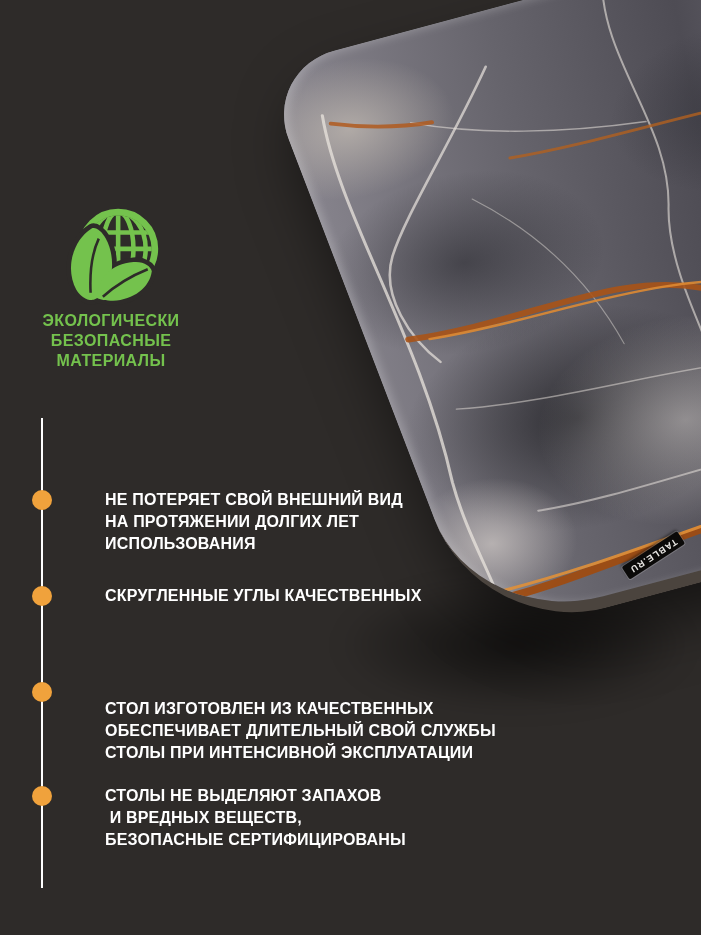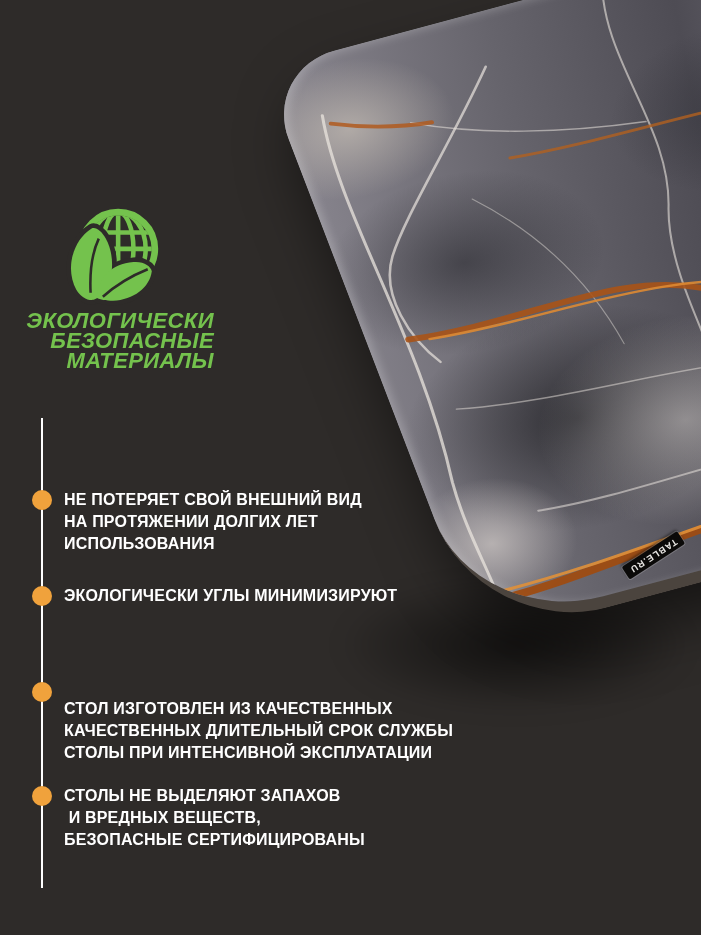--- a/index.html
+++ b/index.html
@@ -39,31 +39,31 @@
     transform:rotate(147deg);transform-origin:center;
     background:#0b0a09;color:#e9e7e4;
     font-size:9px;font-weight:bold;letter-spacing:1.2px;line-height:1;
     padding:3px 6px;border-radius:2px;white-space:nowrap;
     box-shadow:0 0 0 1px rgba(255,255,255,.18), 0 2px 3px rgba(0,0,0,.5);
   }
   
   .eco-icon{position:absolute;left:60px;top:206px;width:102px;height:102px;z-index:4;}
   .eco-title{
     position:absolute;left:8px;top:311px;width:206px;z-index:4;
-    text-align:right;color:#74C24D;
-    font-size:22px;font-weight:bold;line-height:20px;letter-spacing:.4px;font-style:italic;
+    text-align:center;color:#74C24D;
+    font-size:16px;font-weight:bold;line-height:20px;letter-spacing:.4px;
   }
   
   .timeline{position:absolute;left:41px;top:418px;width:2px;height:470px;background:#FFFFFF;z-index:4;}
   .dot{position:absolute;left:32px;width:20px;height:20px;border-radius:50%;background:#F0A23C;z-index:5;}
   .dot1{top:490px}.dot2{top:586px}.dot3{top:682px}.dot4{top:786px}
   .feat{position:absolute;left:64px;width:430px;z-index:5;color:#FFFFFF;
         font-size:16px;font-weight:bold;line-height:22px;letter-spacing:.2px;}
   .feat1{top:489px}.feat2{top:585px}.feat3{top:698px}.feat4{top:785px}
-  .feat-line{white-space:pre;}
+  .feat-line{white-space:pre;margin-left:41px;}
 </style>
 </head>
 <body>
 
 <div class="canvas">
 
   <div class="table-shadow"></div>
   <div class="tabletop">
     <svg viewBox="0 0 820 600" preserveAspectRatio="none">
 
@@ -129,25 +129,25 @@
   <div class="dot dot2"></div>
   <div class="dot dot3"></div>
   <div class="dot dot4"></div>
 
   <div class="feat feat1">
     <div class="feat-line">НЕ ПОТЕРЯЕТ СВОЙ ВНЕШНИЙ ВИД</div>
     <div class="feat-line">НА ПРОТЯЖЕНИИ ДОЛГИХ ЛЕТ</div>
     <div class="feat-line">ИСПОЛЬЗОВАНИЯ</div>
   </div>
   <div class="feat feat2">
-    <div class="feat-line">ЭКОЛОГИЧЕСКИ УГЛЫ МИНИМИЗИРУЮТ</div>
+    <div class="feat-line">СКРУГЛЕННЫЕ УГЛЫ КАЧЕСТВЕННЫХ</div>
   </div>
   <div class="feat feat3">
     <div class="feat-line">СТОЛ ИЗГОТОВЛЕН ИЗ КАЧЕСТВЕННЫХ</div>
-    <div class="feat-line">КАЧЕСТВЕННЫХ ДЛИТЕЛЬНЫЙ СРОК СЛУЖБЫ</div>
+    <div class="feat-line">ОБЕСПЕЧИВАЕТ ДЛИТЕЛЬНЫЙ СВОЙ СЛУЖБЫ</div>
     <div class="feat-line">СТОЛЫ ПРИ ИНТЕНСИВНОЙ ЭКСПЛУАТАЦИИ</div>
   </div>
   <div class="feat feat4">
     <div class="feat-line">СТОЛЫ НЕ ВЫДЕЛЯЮТ ЗАПАХОВ</div>
     <div class="feat-line"> И ВРЕДНЫХ ВЕЩЕСТВ,</div>
     <div class="feat-line">БЕЗОПАСНЫЕ СЕРТИФИЦИРОВАНЫ</div>
   </div>
 
 </div>
 

